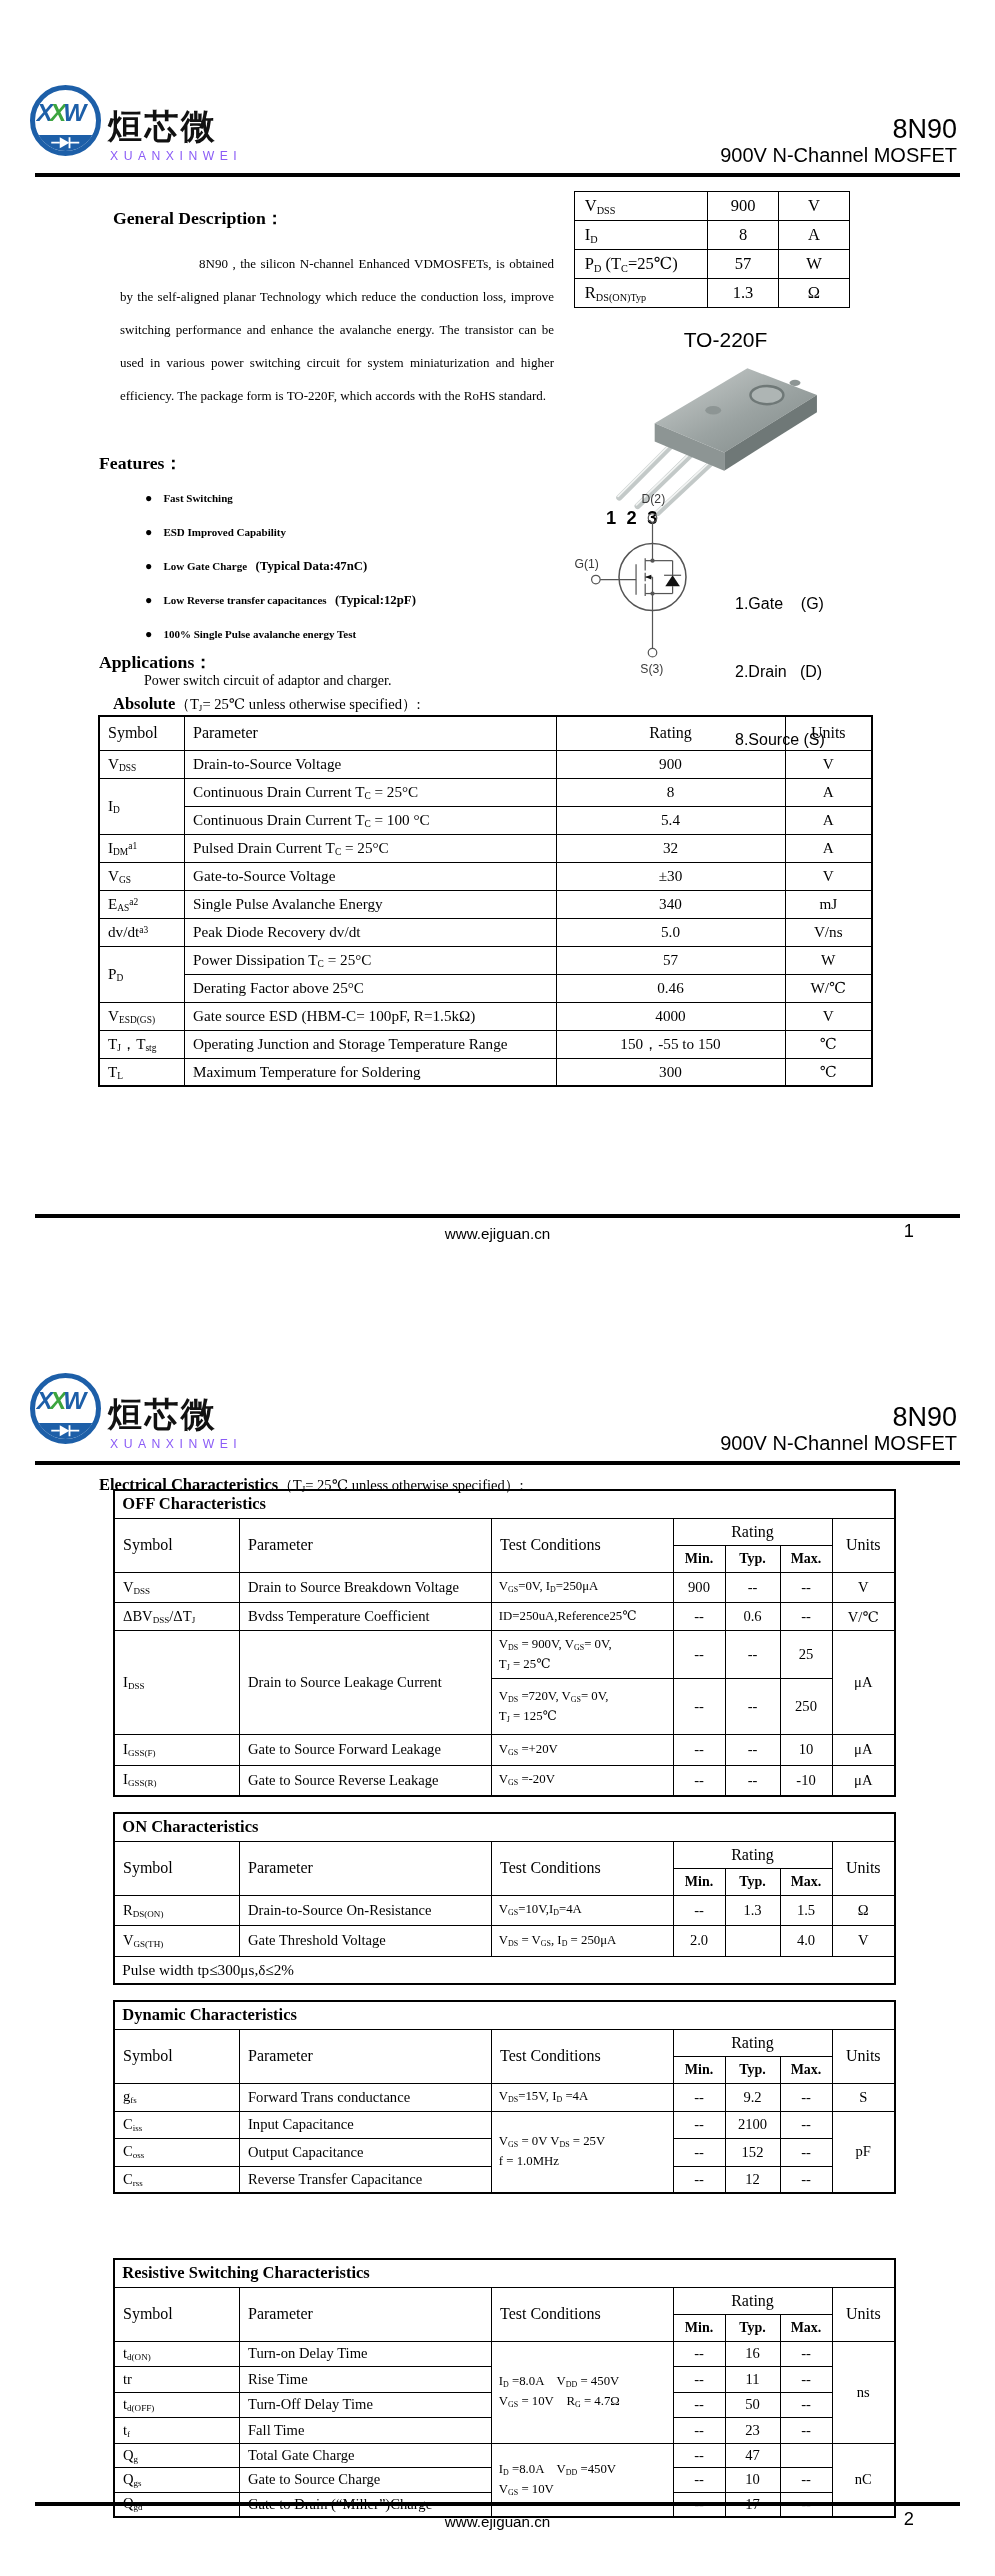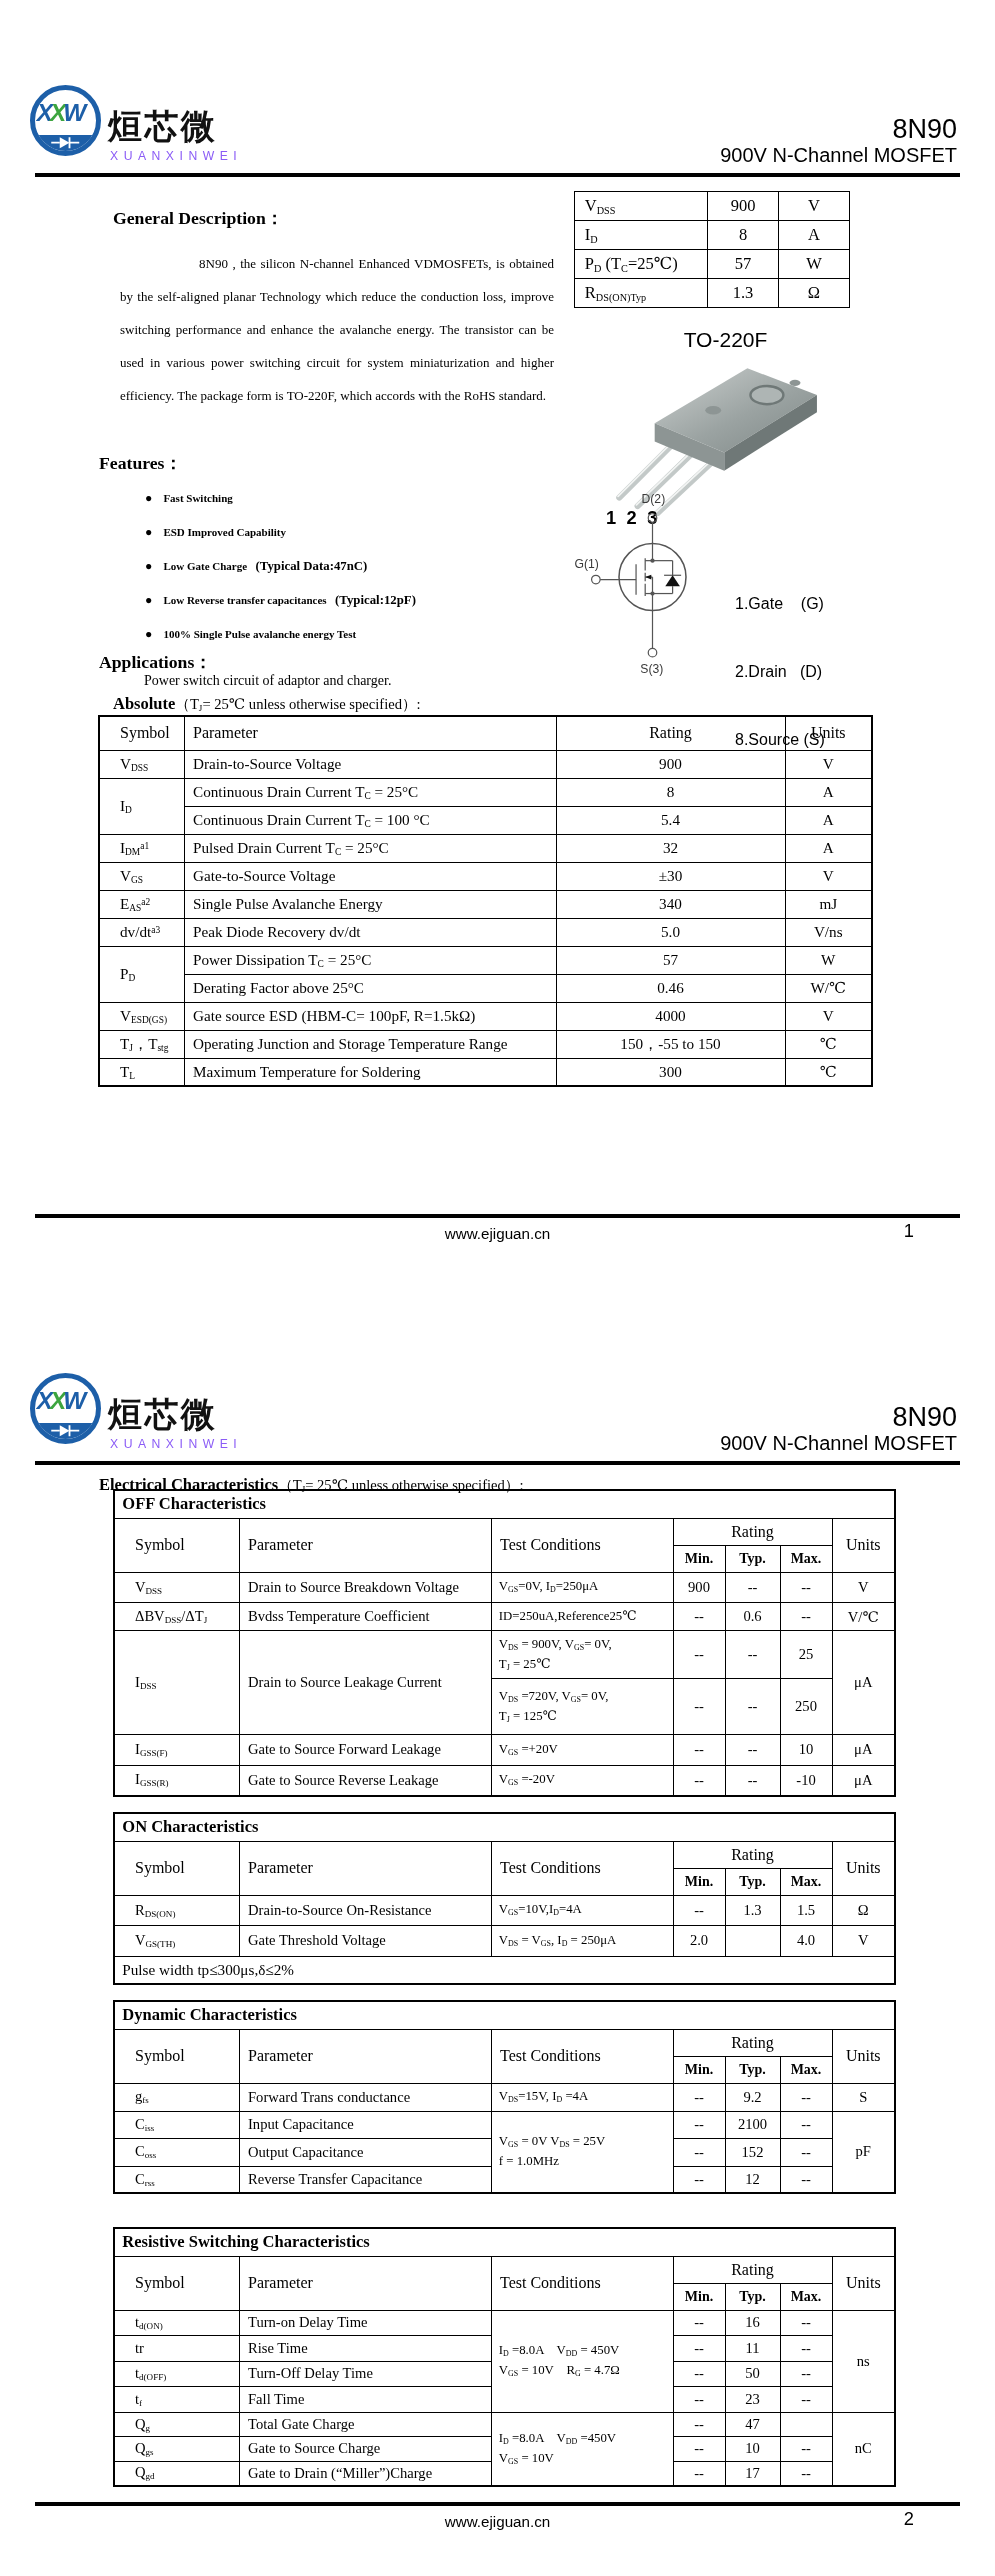--- a/index.html
+++ b/index.html
@@ -70,37 +70,37 @@
 
   
   .abs { position:absolute; left:98px; top:715px; width:773px; border-collapse:collapse;
          table-layout:fixed; border:2.4px solid #000; }
   .abs td { border:1.2px solid #000; vertical-align:middle; font-size:15.2px; }
   .abs tr { height:28px; }
   .abs tr.hd { height:34px; }
   .abs tr.hd td { border-bottom:1.8px solid #000; font-size:16px; }
   .abs tr.g td { border-top:1.8px solid #000; }
   .abs tr.s td { border-top:0.6px solid #000; }
-  .sym { padding-left:20px; font-size:16.5px; }
+  .sym { padding-left:8px; font-size:16.5px; }
   .par { padding-left:8.5px; }
   .cen { text-align:center; }
 
   .ec { border-collapse:collapse; table-layout:fixed; width:781px; border:2.4px solid #000;
         position:absolute; left:113px; }
   .ec td { border:1.2px solid #000; vertical-align:middle; font-size:14.6px; }
   .ec tr.sect { height:28px; }
   .ec tr.sect td { font-weight:bold; font-size:16.5px; padding-left:7.3px; border-bottom:1.8px solid #000; }
   .ec tr.hd1 { height:27px; } .ec tr.hd2 { height:27px; }
   .ec tr.hd1 td, .ec tr.hd2 td { font-size:16px; }
   .ec tr.hd2 td { border-bottom:1.8px solid #000; font-size:14px;font-weight:bold; }
   .ec tr.g td { border-top:1.8px solid #000; }
   .ec tr.s td { border-top:0.6px solid #000; }
   .ec .tc { padding-left:7.3px; font-size:12.8px; line-height:1.55; }
   .ec .note { font-size:15.2px; padding-left:7.3px; border-top:1.8px solid #000; }
-  .off-t { top:201px; } .on-t { top:524px; } .dyn-t { top:712px; } .rsw-t { top:939px; }
+  .off-t { top:201px; } .on-t { top:524px; } .dyn-t { top:712px; } .rsw-t { top:970px; }
   .ec-heading { position:absolute; left:99px; top:187px; }
   .ec-heading .b { font-weight:bold; font-size:16.5px; }
   .ec-heading .r { font-size:14.6px; }
   .r50 { height:30.5px; } .r46 { height:28px; } .r44 { height:27px; } .r78 { height:48px; }
   .r92 { height:56px; } .r42 { height:25.6px; } .r40 { height:24.4px; }
 </style>
 </head>
 <body>
 
 <div class="page">

